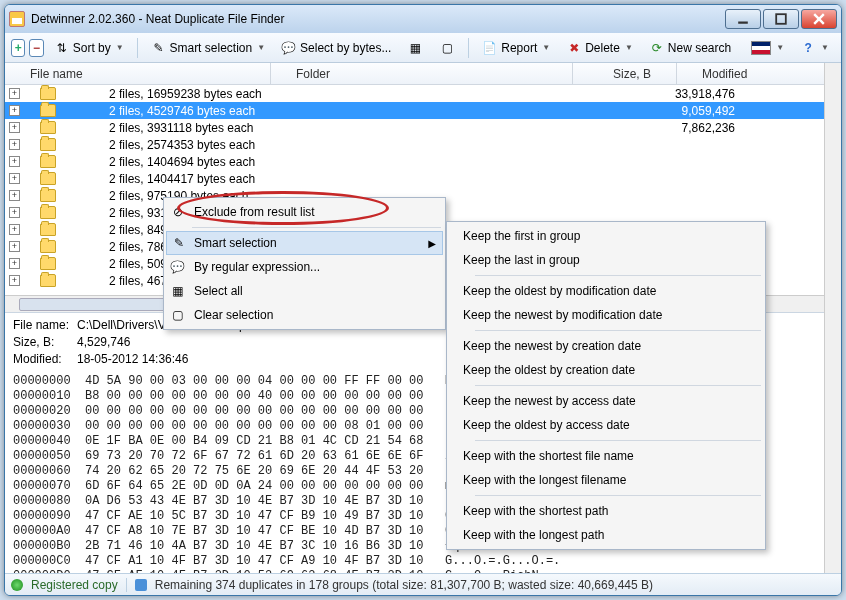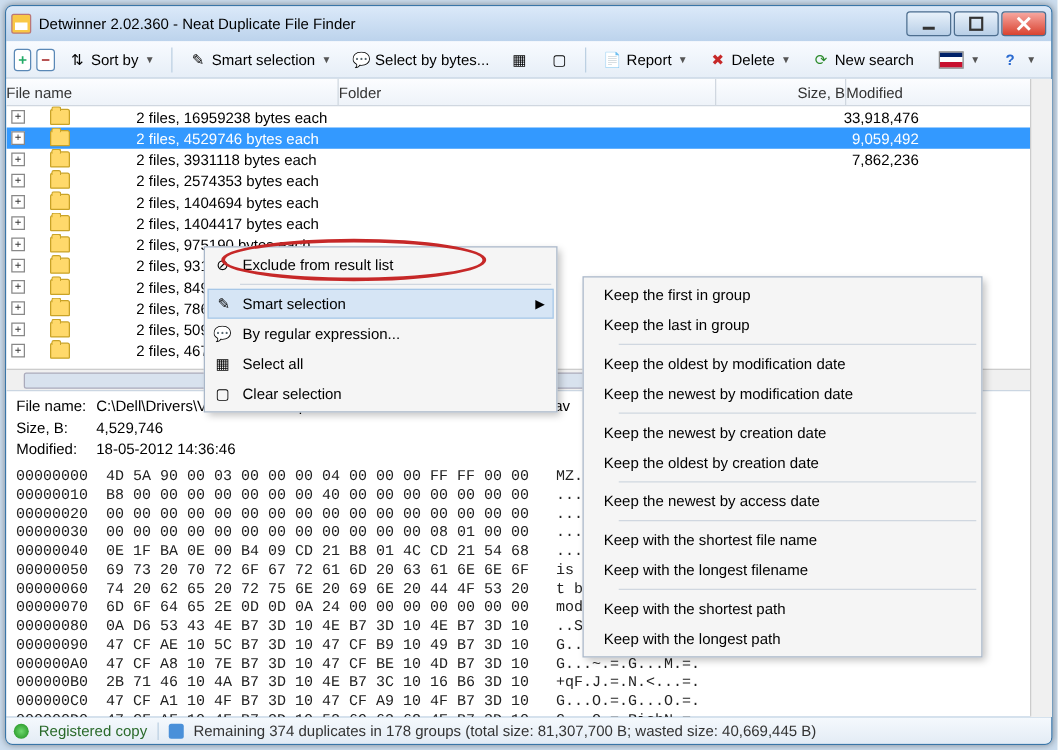--- a/index.html
+++ b/index.html
@@ -33,21 +33,21 @@
   }
   .tbtn { display:flex; align-items:center; gap:3px; padding:2px 5px; border:1px solid transparent; border-radius:3px; cursor:pointer; white-space:nowrap;}
   .tsep{width:1px;height:20px;background:#bcd0e2;margin:0 3px;}
   .ticon{width:16px;height:16px;display:inline-flex;align-items:center;justify-content:center;}
   .dropdown-arrow{font-size:8px;color:#555;margin-left:2px;}
   .plusminus{ width:18px;height:18px;border:1px solid #5a88b6;border-radius:3px;display:flex;align-items:center;justify-content:center;font-weight:bold;color:#2a6;background:#fff;}
   .plusminus.minus{color:#a33;}
   .flag{width:20px;height:14px;background:linear-gradient(#012169 33%,#fff 33% 66%,#c8102e 66%);border:1px solid #888;}
   .client { flex:1; display:flex; flex-direction:column; background:#fff; position:relative; overflow:hidden;}
   .columns { height:22px; display:flex; align-items:stretch; border-bottom:1px solid #d0d7e0; background:linear-gradient(#fcfdff,#eef3f9);}
-  .colh { padding:3px 0; border-right:1px solid #d0d7e0; color:#333; display:flex;align-items:center;}
+  .colh { padding:3px 25px; border-right:1px solid #d0d7e0; color:#333; display:flex;align-items:center;}
   .colh.fn{width:266px;} .colh.fld{width:302px;} .colh.sz{width:104px;justify-content:flex-end;} .colh.md{flex:1;}
   .tree { overflow:auto; flex:0 0 210px; }
   .row { height:17px; display:flex; align-items:center; padding-left:4px; white-space:nowrap;}
   .row.selected{ background:#3399ff; color:#fff;}
   .expander{width:11px;height:11px;border:1px solid #888;background:#fff;display:flex;align-items:center;justify-content:center;font-size:9px;color:#333;margin-right:4px;cursor:pointer;line-height:1;}
   .dummy{width:12px;height:12px;margin-right:4px;}
   .folder-ico{width:16px;height:13px;margin-right:5px;background:#ffd96b;border:1px solid #c9a327;border-radius:2px 2px 1px 1px;position:relative;}
   .folder-ico::before{content:"";position:absolute;left:0;top:-3px;width:6px;height:3px;background:#ffd96b;border:1px solid #c9a327;border-bottom:none;border-radius:2px 2px 0 0;}
   .row .fname{flex:0 0 232px;margin-left:48px;}
   .row .fsize{width:104px;text-align:right;padding-right:12px;margin-left:302px;}
@@ -62,21 +62,21 @@
   .green-dot{width:12px;height:12px;border-radius:50%;background:radial-gradient(#6ed96e,#1a8a1a);}
   .blue-sq{width:12px;height:12px;background:#4a90d9;border-radius:2px;}
   
   .ctxmenu { position:absolute; background:#f5f5f5; border:1px solid #a9b7c9; box-shadow:3px 3px 6px rgba(0,0,0,.25); padding:2px; z-index:50;}
   .ctxmenu .mi { height:24px; display:flex; align-items:center; padding:0 24px 0 28px; position:relative; cursor:pointer;}
   .ctxmenu .mi:hover, .ctxmenu .mi.hover{ background:#d6e5f5; border:1px solid #a7c7e7; padding:0 23px 0 27px;}
   .ctxmenu .mi .mico{position:absolute;left:4px;width:16px;height:16px;display:flex;align-items:center;justify-content:center;}
   .ctxmenu .mi .arrow{position:absolute;right:6px;font-size:10px;}
   .ctxmenu .sepline{height:1px;background:#d0d7e0;margin:3px 2px 3px 26px;}
   .ctx1{left:158px;top:134px;width:283px;}
-  .ctx2{left:441px;top:158px;width:320px;margin-left:20px;}
+  .ctx2{left:441px;top:158px;width:320px;}
   .ctx2 .mi{padding-left:14px;}
   
   .oval{position:absolute;left:172px;top:128px;width:212px;height:34px;border:3px solid #c62828;border-radius:50%;z-index:60;pointer-events:none;}
   .vscroll{position:absolute;right:0;top:0;bottom:0;width:17px;background:#f0f0f0;border-left:1px solid #ccc;}
 </style>
 </head>
 <body>
 
 <div class="window">
   <div class="titlebar">
@@ -316,20 +316,23 @@
       <div class="mi">
           <span>Keep the newest by creation date</span>
         </div>
       <div class="mi">
           <span>Keep the oldest by creation date</span>
         </div>
       <div class="sepline"></div>
       <div class="mi">
           <span>Keep the newest by access date</span>
         </div>
+      <div class="mi">
+          <span>Keep the oldest by access date</span>
+        </div>
       <div class="sepline"></div>
       <div class="mi">
           <span>Keep with the shortest file name</span>
         </div>
       <div class="mi">
           <span>Keep with the longest filename</span>
         </div>
       <div class="sepline"></div>
       <div class="mi">
           <span>Keep with the shortest path</span>

